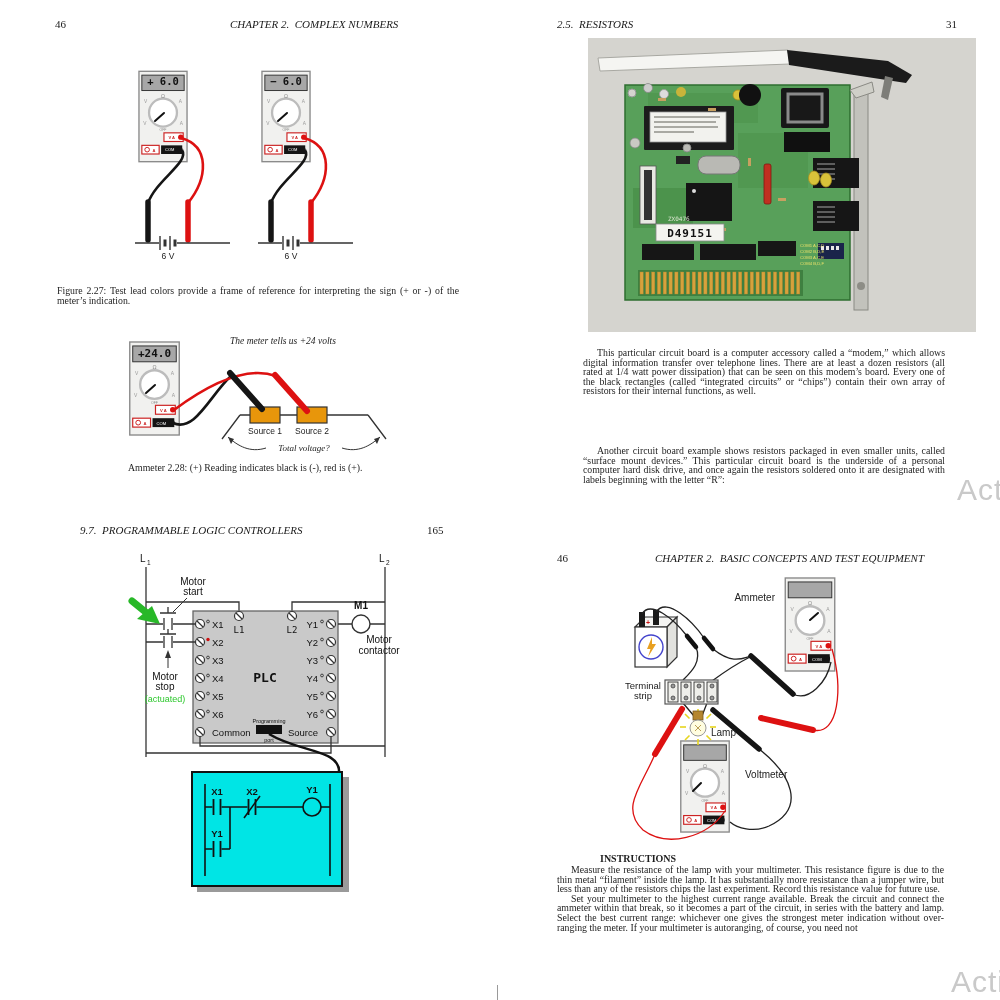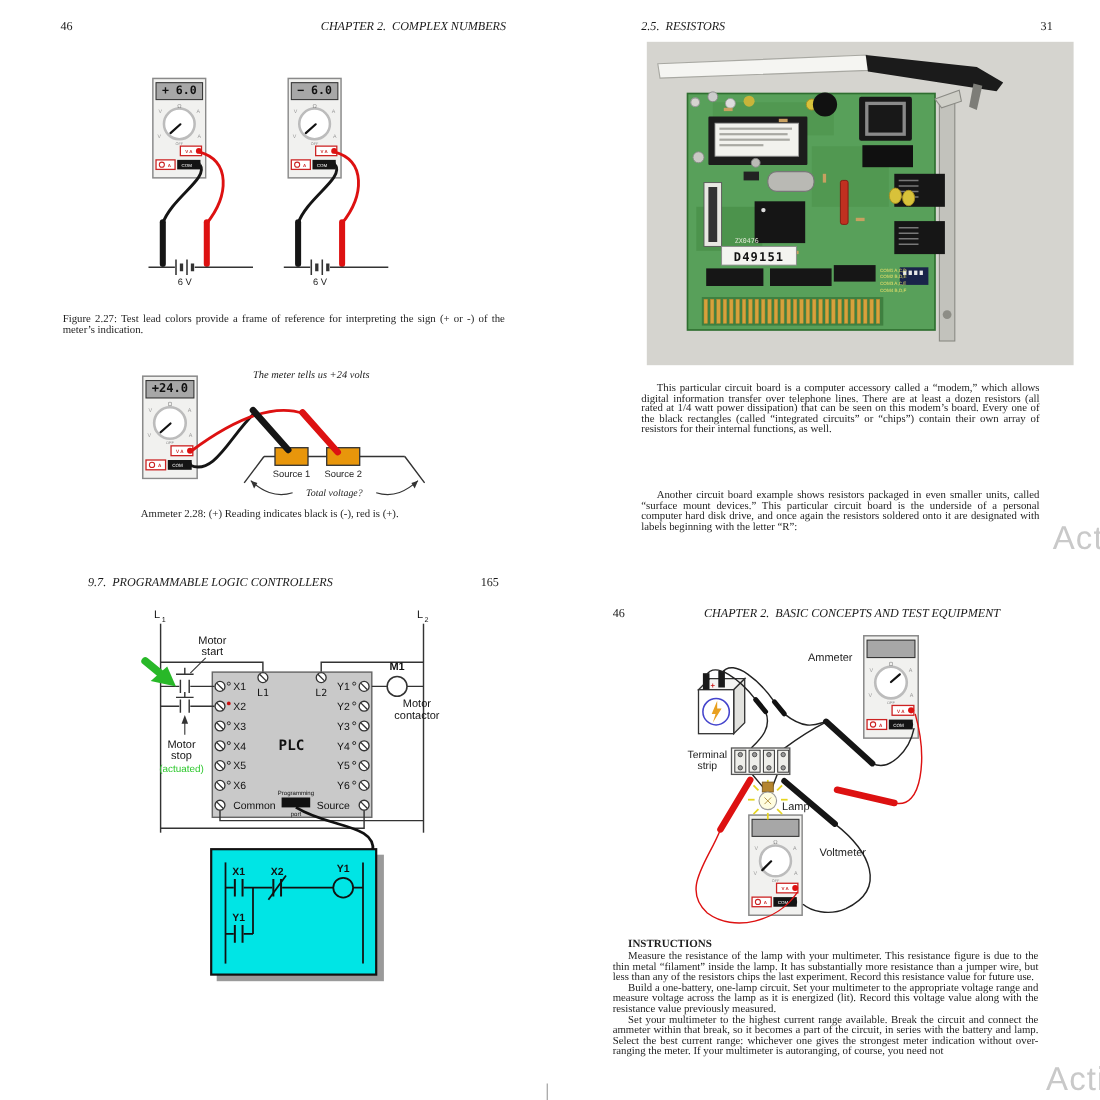--- a/index.html
+++ b/index.html
@@ -4,21 +4,21 @@
 <style>
   html,body{margin:0;padding:0}
   body{width:1000px;height:1000px;position:relative;background:#ffffff;overflow:hidden;
        font-family:"Liberation Serif",serif;color:#1d1d1d}
   .abs{position:absolute}
   .hdr{font-style:italic;font-size:11px;white-space:pre;color:#1a1a1a}
   .pagenum{font-size:11px;color:#1a1a1a}
   .body-text{font-size:9.8px;line-height:9.6px;text-align:justify}
   .body-text p{margin:0;text-indent:14px}
   .caption{font-size:9.8px;line-height:9.8px;text-align:justify}
-  .instr-title{font-weight:bold;font-size:10px;margin-left:14px;margin-bottom:1px}
+  .instr-title{font-weight:bold;font-size:10px;margin-left:43px;margin-bottom:1px}
   .watermark{font-family:"Liberation Sans",sans-serif;color:#c9c9c9;font-size:30px;letter-spacing:1px}
   svg{position:absolute;overflow:visible}
   svg text{font-family:"Liberation Sans",sans-serif}
   .mono{font-family:"DejaVu Sans Mono",monospace}
   .ital{font-style:italic;font-family:"Liberation Serif",serif}
   .tick{position:absolute;left:497px;top:985px;width:1px;height:15px;background:#9a9a9a}
 </style>
 </head>
 <body>
 
@@ -39,21 +39,21 @@
     <rect x="4" y="78" width="18" height="9" fill="#fff" stroke="#cc2222" stroke-width="1.2"></rect>
     <circle cx="9.5" cy="82.5" r="2.4" fill="none" stroke="#cc2222" stroke-width="1"></circle>
     <text x="16.5" y="84.6" font-size="4.2" fill="#cc2222" text-anchor="middle" font-weight="bold">A</text>
     <rect x="24" y="78" width="22" height="9" fill="#141414"></rect>
     <text x="33" y="84.4" font-size="4.2" fill="#ffffff" text-anchor="middle">COM</text>
     <circle cx="43.5" cy="82.5" r="2.8" fill="#141414"></circle>
   </symbol>
 </svg>
 
 <div class="abs pagenum" style="left:55px;top:18px">46</div>
-<div class="abs hdr" style="left:230px;top:18px;width:230px;text-align:right">CHAPTER 2.  COMPLEX NUMBERS</div>
+<div class="abs hdr" style="left:230px;top:18px;width:230px;text-align:left">CHAPTER 2.  COMPLEX NUMBERS</div>
 
 <svg class="abs" style="left:40px;top:50px" width="420" height="215">
 
   <g>
     <use href="#meter-core" x="98" y="20" width="50" height="93"></use>
     <text x="123" y="35" class="mono" font-weight="bold" font-size="10.5" fill="#111" text-anchor="middle">+ 6.0</text>
     <line x1="124" y1="63" x2="115" y2="71" stroke="#111" stroke-width="2" stroke-linecap="round"></line>
     <path d="M142,100 C150,112 116,130 108,153" fill="none" stroke="#151515" stroke-width="2.6"></path>
     <path d="M141,88 C170,96 168,128 148,153" fill="none" stroke="#dd1111" stroke-width="2.6"></path>
     <line x1="108" y1="152" x2="108" y2="190" stroke="#151515" stroke-width="5.5" stroke-linecap="round"></line>
@@ -100,21 +100,21 @@
   <text x="202" y="109" font-size="8.5" fill="#222" text-anchor="middle">Source 2</text>
   <path d="M156,123 C140,128 128,121 118,112" fill="none" stroke="#333" stroke-width="1"></path>
   <polygon points="118,112 124,114 121,119" fill="#333"></polygon>
   <path d="M232,123 C248,128 260,121 270,112" fill="none" stroke="#333" stroke-width="1"></path>
   <polygon points="270,112 264,114 267,119" fill="#333"></polygon>
   <text x="194" y="126" class="ital" font-size="9" fill="#1d1d1d" text-anchor="middle">Total voltage?</text>
 </svg>
 
 <div class="abs caption" style="left:128px;top:463px;width:340px">Ammeter 2.28: (+) Reading indicates black is (-), red is (+).</div>
 
-<div class="abs hdr" style="left:583px;top:18px">2.5.  RESISTORS</div>
+<div class="abs hdr" style="left:557px;top:18px">2.5.  RESISTORS</div>
 <div class="abs pagenum" style="left:946px;top:18px">31</div>
 
 <svg class="abs" style="left:588px;top:38px" width="388" height="294">
   <rect x="0" y="0" width="388" height="294" fill="#d5d4cf"></rect>
 
   <g>
     <polygon points="10,20 200,12 202,26 12,33" fill="#f5f5f2" stroke="#a8a8a2" stroke-width="1"></polygon>
     <path d="M199,12 L300,23 L324,37 L318,45 L201,27 Z" fill="#1b1b1b"></path>
     <polygon points="297,38 305,40 300,62 293,59" fill="#7d7d78"></polygon>
   </g>
@@ -226,21 +226,21 @@
 <div class="abs body-text" style="left:583px;top:348px;width:362px">
     <p>This particular circuit board is a computer accessory called a “modem,” which allows digital information transfer over telephone lines.  There are at least a dozen resistors (all rated at 1/4 watt power dissipation) that can be seen on this modem’s board.  Every one of the black rectangles (called “integrated circuits” or “chips”) contain their own array of resistors for their internal functions, as well.</p>
   </div>
 <div class="abs body-text" style="left:583px;top:446px;width:362px">
     <p>Another circuit board example shows resistors packaged in even smaller units, called “surface mount devices.” This particular circuit board is the underside of a personal computer hard disk drive, and once again the resistors soldered onto it are designated with labels beginning with the letter “R”:</p>
   </div>
 
 <div class="abs watermark" style="left:957px;top:473px">Acti</div>
 
 <div class="abs hdr" style="left:80px;top:524px">9.7.  PROGRAMMABLE LOGIC CONTROLLERS</div>
-<div class="abs pagenum" style="left:437px;top:524px">165</div>
+<div class="abs pagenum" style="left:427px;top:524px">165</div>
 
 <svg class="abs" style="left:90px;top:545px" width="410" height="352">
 
   <line x1="56" y1="22" x2="56" y2="212" stroke="#333" stroke-width="1.3"></line>
   <line x1="295" y1="22" x2="295" y2="212" stroke="#333" stroke-width="1.3"></line>
   <text x="50" y="17" font-size="10" fill="#111">L</text>
   <text x="57" y="20" font-size="6.5" fill="#111">1</text>
   <text x="289" y="17" font-size="10" fill="#111">L</text>
   <text x="296" y="20" font-size="6.5" fill="#111">2</text>
 
@@ -377,21 +377,21 @@
   </g>
   <g class="mono" font-size="9.5" font-weight="bold" fill="#111" text-anchor="middle">
     <text x="127" y="250">X1</text>
     <text x="162" y="250">X2</text>
     <text x="222" y="248">Y1</text>
     <text x="127" y="292">Y1</text>
   </g>
 </svg>
 
 <div class="abs pagenum" style="left:557px;top:552px">46</div>
-<div class="abs hdr" style="left:640px;top:552px;width:320px;text-align:left">CHAPTER 2.  BASIC CONCEPTS AND TEST EQUIPMENT</div>
+<div class="abs hdr" style="left:604px;top:552px;width:320px;text-align:right">CHAPTER 2.  BASIC CONCEPTS AND TEST EQUIPMENT</div>
 
 <svg class="abs" style="left:555px;top:570px" width="420" height="285">
 
   <use href="#meter-core" x="225" y="7" width="60" height="95"></use>
   <line x1="255" y1="50" x2="263" y2="43" stroke="#111" stroke-width="2" stroke-linecap="round"></line>
   <use href="#meter-core" x="120" y="170" width="60" height="93"></use>
   <line x1="146" y1="213" x2="138" y2="221" stroke="#111" stroke-width="2" stroke-linecap="round"></line>
 
   <g>
     <polygon points="80,57 90,47 122,47 112,57" fill="#f4f4f2" stroke="#333" stroke-width="1.2"></polygon>
@@ -468,19 +468,18 @@
     <text x="88" y="129">strip</text>
   </g>
   <text x="156" y="166" font-size="10" fill="#222">Lamp</text>
   <text x="190" y="208" font-size="10" fill="#222">Voltmeter</text>
 </svg>
 
 <div class="abs" style="left:557px;top:853px;width:387px">
   <div class="instr-title">INSTRUCTIONS</div>
   <div class="body-text">
     <p>Measure the resistance of the lamp with your multimeter.  This resistance figure is due to the thin metal “filament” inside the lamp.  It has substantially more resistance than a jumper wire, but less than any of the resistors chips the last experiment.  Record this resistance value for future use.</p>
-    <p>Build a one-battery, one-lamp circuit.  Set your multimeter to the appropriate voltage range and measure voltage across the lamp as it is energized (lit).  Record this voltage value along with the resistance value previously measured.</p>
     <p>Set your multimeter to the highest current range available.  Break the circuit and connect the ammeter within that break, so it becomes a part of the circuit, in series with the battery and lamp.  Select the best current range: whichever one gives the strongest meter indication without over-ranging the meter.  If your multimeter is autoranging, of course, you need not</p>
   </div>
 </div>
 
 <div class="abs watermark" style="left:951px;top:965px">Activ</div>
 <div class="tick"></div>
 
 </body></html>

